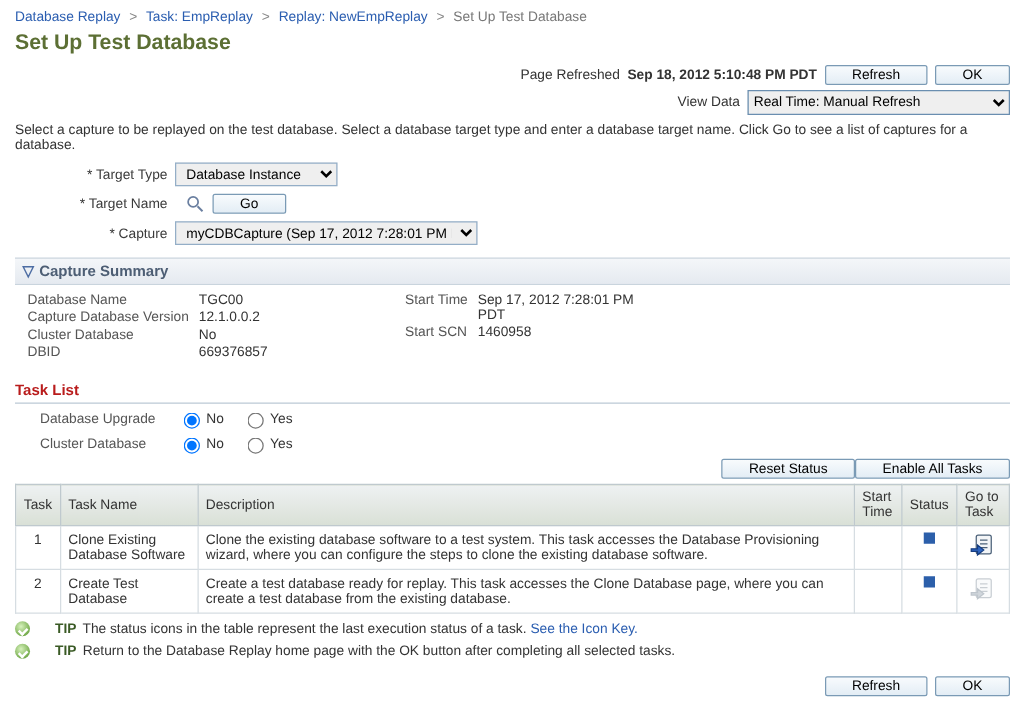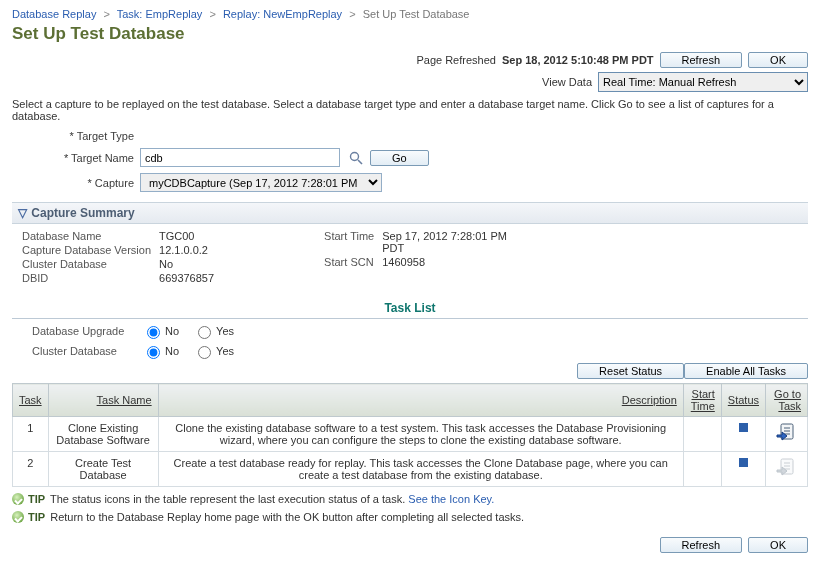--- a/index.html
+++ b/index.html
@@ -94,27 +94,26 @@
   .summary-col {
     display: grid;
     grid-template-columns: auto auto;
     column-gap: 8px;
     row-gap: 2px;
     align-content: start;
   }
   .summary-col .k { color: #555; }
   .summary-col .v { color: #333; }
   .tasklist-head {
-    color: #0f766e;
+    color: #b91c1c;
     font-size: 12px;
     font-weight: bold;
     border-bottom: 1px solid #bcc9d5;
     padding: 3px 0;
     margin-top: 8px;
-    text-align: center;
   }
   .radio-row {
     display: flex;
     align-items: center;
     margin: 4px 0 4px 20px;
   }
   .radio-row .rlbl {
     width: 110px;
     text-align: left;
     padding-right: 8px;
@@ -129,43 +128,41 @@
   table.tasks {
     width: 100%;
     border-collapse: collapse;
     font-size: 11px;
     margin-top: 4px;
   }
   table.tasks th {
     background: linear-gradient(#eef1f2,#d9e0d6);
     border: 1px solid #bfc9ce;
     padding: 4px 6px;
-    text-align: right;
+    text-align: left;
     font-weight: normal;
     color: #333;
-    text-decoration: underline;
   }
   table.tasks td {
     border: 1px solid #d6dde2;
     padding: 5px 6px;
     vertical-align: top;
-    text-align: center;
   }
   .status-sq {
     display: inline-block;
     width: 9px; height: 9px;
     background: #2c5faa;
   }
   .gotask-icon {
     display:inline-block;
     width:22px;height:20px;
     position:relative;
   }
   .gotask-icon svg { display:block; }
-  .tip { margin: 6px 0 2px 0; display:flex; align-items:flex-start; gap:4px;}
+  .tip { margin: 6px 0 2px 0; display:flex; align-items:flex-start; gap:20px;}
   .tip .check {
     width:12px;height:12px;
     border-radius:50%;
     background: radial-gradient(circle at 40% 35%, #d7f2bd, #4e8f20);
     position:relative;
     flex:0 0 12px;
   }
   .tip .check::after{
     content:""; position:absolute; left:3px; top:5px;
     width:5px;height:3px;
@@ -211,24 +208,26 @@
   <span>View Data</span>
   <select class="viewdata">
     <option>Real Time: Manual Refresh</option>
   </select>
 </div>
 
 <div class="intro">Select a capture to be replayed on the test database. Select a database target type and enter a database target name. Click Go to see a list of captures for a database.</div>
 
 <div class="formrow">
   <span class="lbl req">Target Type</span>
+  <select class="forminput target-type">
+    <option>Database Instance</option>
+  </select>
 </div>
 <div class="formrow">
   <span class="lbl req">Target Name</span>
-  <input type="text" style="width: 200px;" value="cdb">
   <span class="mag-icon" style="margin:0 6px 0 8px">
     <svg viewBox="0 0 16 16" width="16" height="16">
         <circle cx="6.5" cy="6.5" r="4" fill="none" stroke="#6a7fa0" stroke-width="1.4"></circle>
         <line x1="10" y1="10" x2="14" y2="14" stroke="#6a7fa0" stroke-width="1.6"></line>
       </svg>
   </span>
   <button class="btn">Go</button>
 </div>
 <div class="formrow">
   <span class="lbl req">Capture</span>

